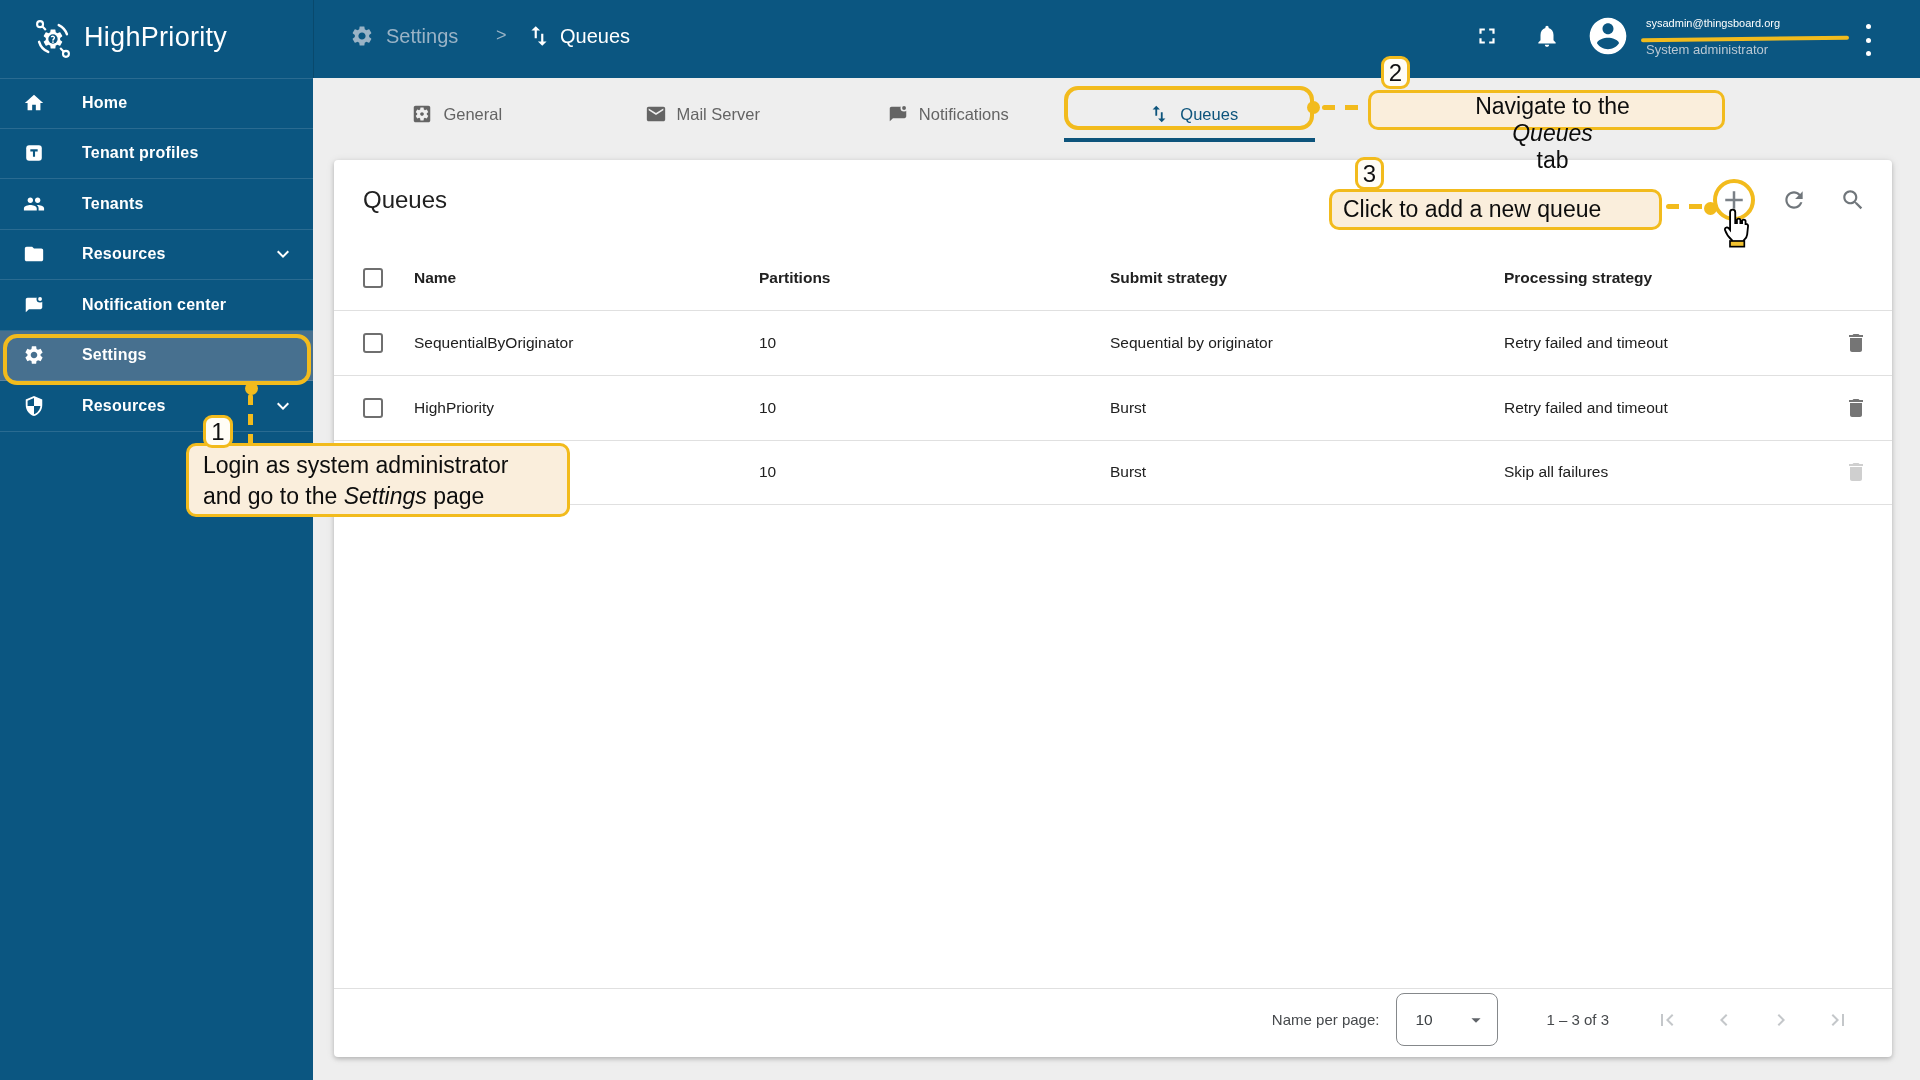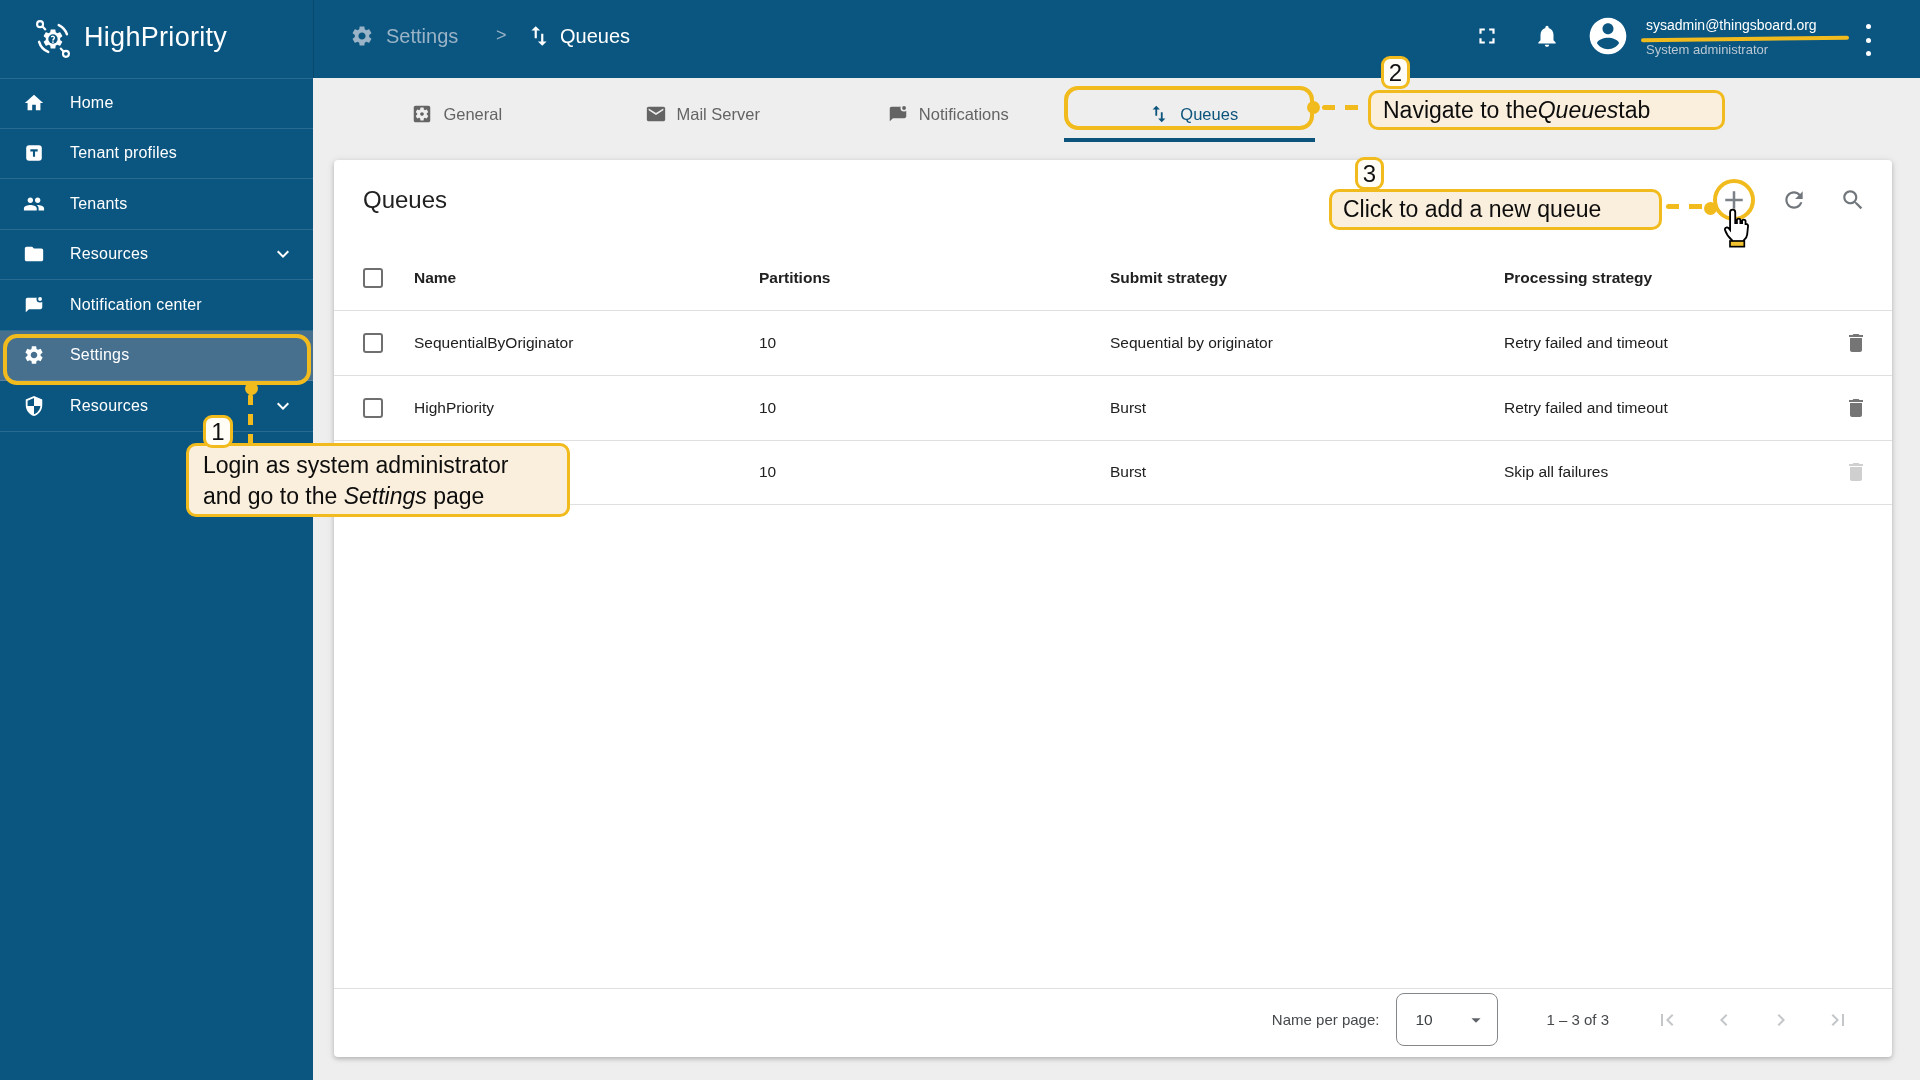--- a/index.html
+++ b/index.html
@@ -13,36 +13,36 @@
   .header .vdiv { position:absolute; left:313px; top:0; width:1px; height:78px; background:rgba(0,0,0,.15); }
   .logo { position:absolute; left:30px; top:16px; width:46px; height:46px; color:#fff; }
   .brand { position:absolute; left:84px; top:22px; font-size:27px; color:#fff; letter-spacing:.3px; }
   .crumb-ico1 { position:absolute; left:350px; top:24px; width:24px; height:24px; color:var(--muted-breadcrumb,#9ab3c6); }
   .crumb-sec { position:absolute; left:386px; top:25px; font-size:20px; color:var(--muted-breadcrumb,#9ab3c6); }
   .crumb-sep { position:absolute; left:496px; top:25px; font-size:18px; color:var(--muted-breadcrumb,#9ab3c6); }
   .crumb-ico2 { position:absolute; left:526px; top:23px; width:26px; height:26px; color:#fff; }
   .crumb-page { position:absolute; left:560px; top:25px; font-size:20px; color:#fff; font-weight:500; }
   .hicon { position:absolute; top:23px; width:26px; height:26px; color:#fff; }
   .avatar { position:absolute; left:1586px; top:14px; width:44px; height:44px; color:#fff; }
-  .uemail { position:absolute; left:1646px; top:17px; font-size:14px; color:#fff; }
+  .uemail { position:absolute; left:1646px; top:17px; font-size:11px; color:#fff; }
   .uemail-line { position:absolute; left:1641px; top:37px; width:208px; height:3.5px;
                  background:var(--accent-yellow,#f2bb1d); border-radius:2px; transform:rotate(-.7deg); }
   .urole { position:absolute; left:1646px; top:42px; font-size:13px; color:#b9c8d4; }
   .kebab { position:absolute; left:1866px; top:24px; width:6px; height:32px;
            display:flex; flex-direction:column; justify-content:space-between; }
   .kebab i { width:5px; height:5px; border-radius:50%; background:#fff; }
 
   
   .sidebar { position:absolute; left:0; top:78px; width:313px; height:1002px;
              background:var(--primary,#0b5681); z-index:10; }
   .sitem { position:relative; height:50.5px; display:flex; align-items:center;
            color:#fff; border-bottom:1px solid var(--sidebar-divider,rgba(255,255,255,.13)); cursor:pointer; }
   .sitem:first-child { border-top:1px solid var(--sidebar-divider,rgba(255,255,255,.13)); }
   .sitem .ic { width:22px; height:22px; margin-left:23px; color:#fff; flex:0 0 22px; }
-  .sitem .lb { margin-left:25px; font-size:16px; font-weight:400; letter-spacing:.2px; }
+  .sitem .lb { margin-left:37px; font-size:16px; font-weight:700; letter-spacing:.2px; }
   .sitem .chev { position:absolute; right:18px; width:24px; height:24px; color:#fff; }
   .sitem.selected { background:var(--selected-item,#47708f); }
   .sicon svg, .ic svg, .chev svg, .hicon svg, .crumb-ico1 svg, .crumb-ico2 svg, .avatar svg, .logo svg { display:block; width:100%; height:100%; }
 
   
   .tabbar { position:absolute; left:334px; top:90px; width:982px; height:48px; display:flex; z-index:5; }
   .tab { width:245.5px; display:flex; align-items:center; justify-content:center; gap:10px;
          color:var(--tab-inactive,#646464); font-size:16.5px; font-weight:500; cursor:pointer; }
   .tab .tic { width:22px; height:22px; }
   .tab .tic svg { display:block; width:100%; height:100%; }
@@ -104,21 +104,21 @@
               background:var(--accent-yellow,#f2bb1d); z-index:49; }
   .dash-h { position:absolute; height:5px; border-radius:3px; z-index:49;
             background:repeating-linear-gradient(90deg, var(--accent-yellow,#f2bb1d) 0 13px, transparent 13px 23px); }
   .dash-v { position:absolute; width:5px; border-radius:3px; z-index:49;
             background:repeating-linear-gradient(180deg, var(--accent-yellow,#f2bb1d) 0 11px, transparent 11px 20px); }
   .ring { position:absolute; left:1713px; top:179px; width:42px; height:42px; border-radius:50%;
           border:4px solid var(--accent-yellow,#f2bb1d); z-index:52; }
   .hand { position:absolute; left:1721px; top:207px; width:30px; height:38px; z-index:53; }
   .em { font-style:italic; }
   .step1-box { left:186px; top:443px; width:384px; height:74px; padding:4px 14px; line-height:31px; display:block; }
-  .step2-box { left:1368px; top:90px; width:357px; height:40px; padding-left:12px; }
+  .step2-box { left:1368px; top:90px; width:357px; height:40px; padding-left:12px;flex-direction:column; }
   .step3-box { left:1329px; top:189px; width:333px; height:41px; padding-left:11px; }
 </style>
 </head>
 <body>
 
 <div class="root">
 
   <div class="header">
     <span class="logo">
       <svg viewBox="0 0 48 48">

